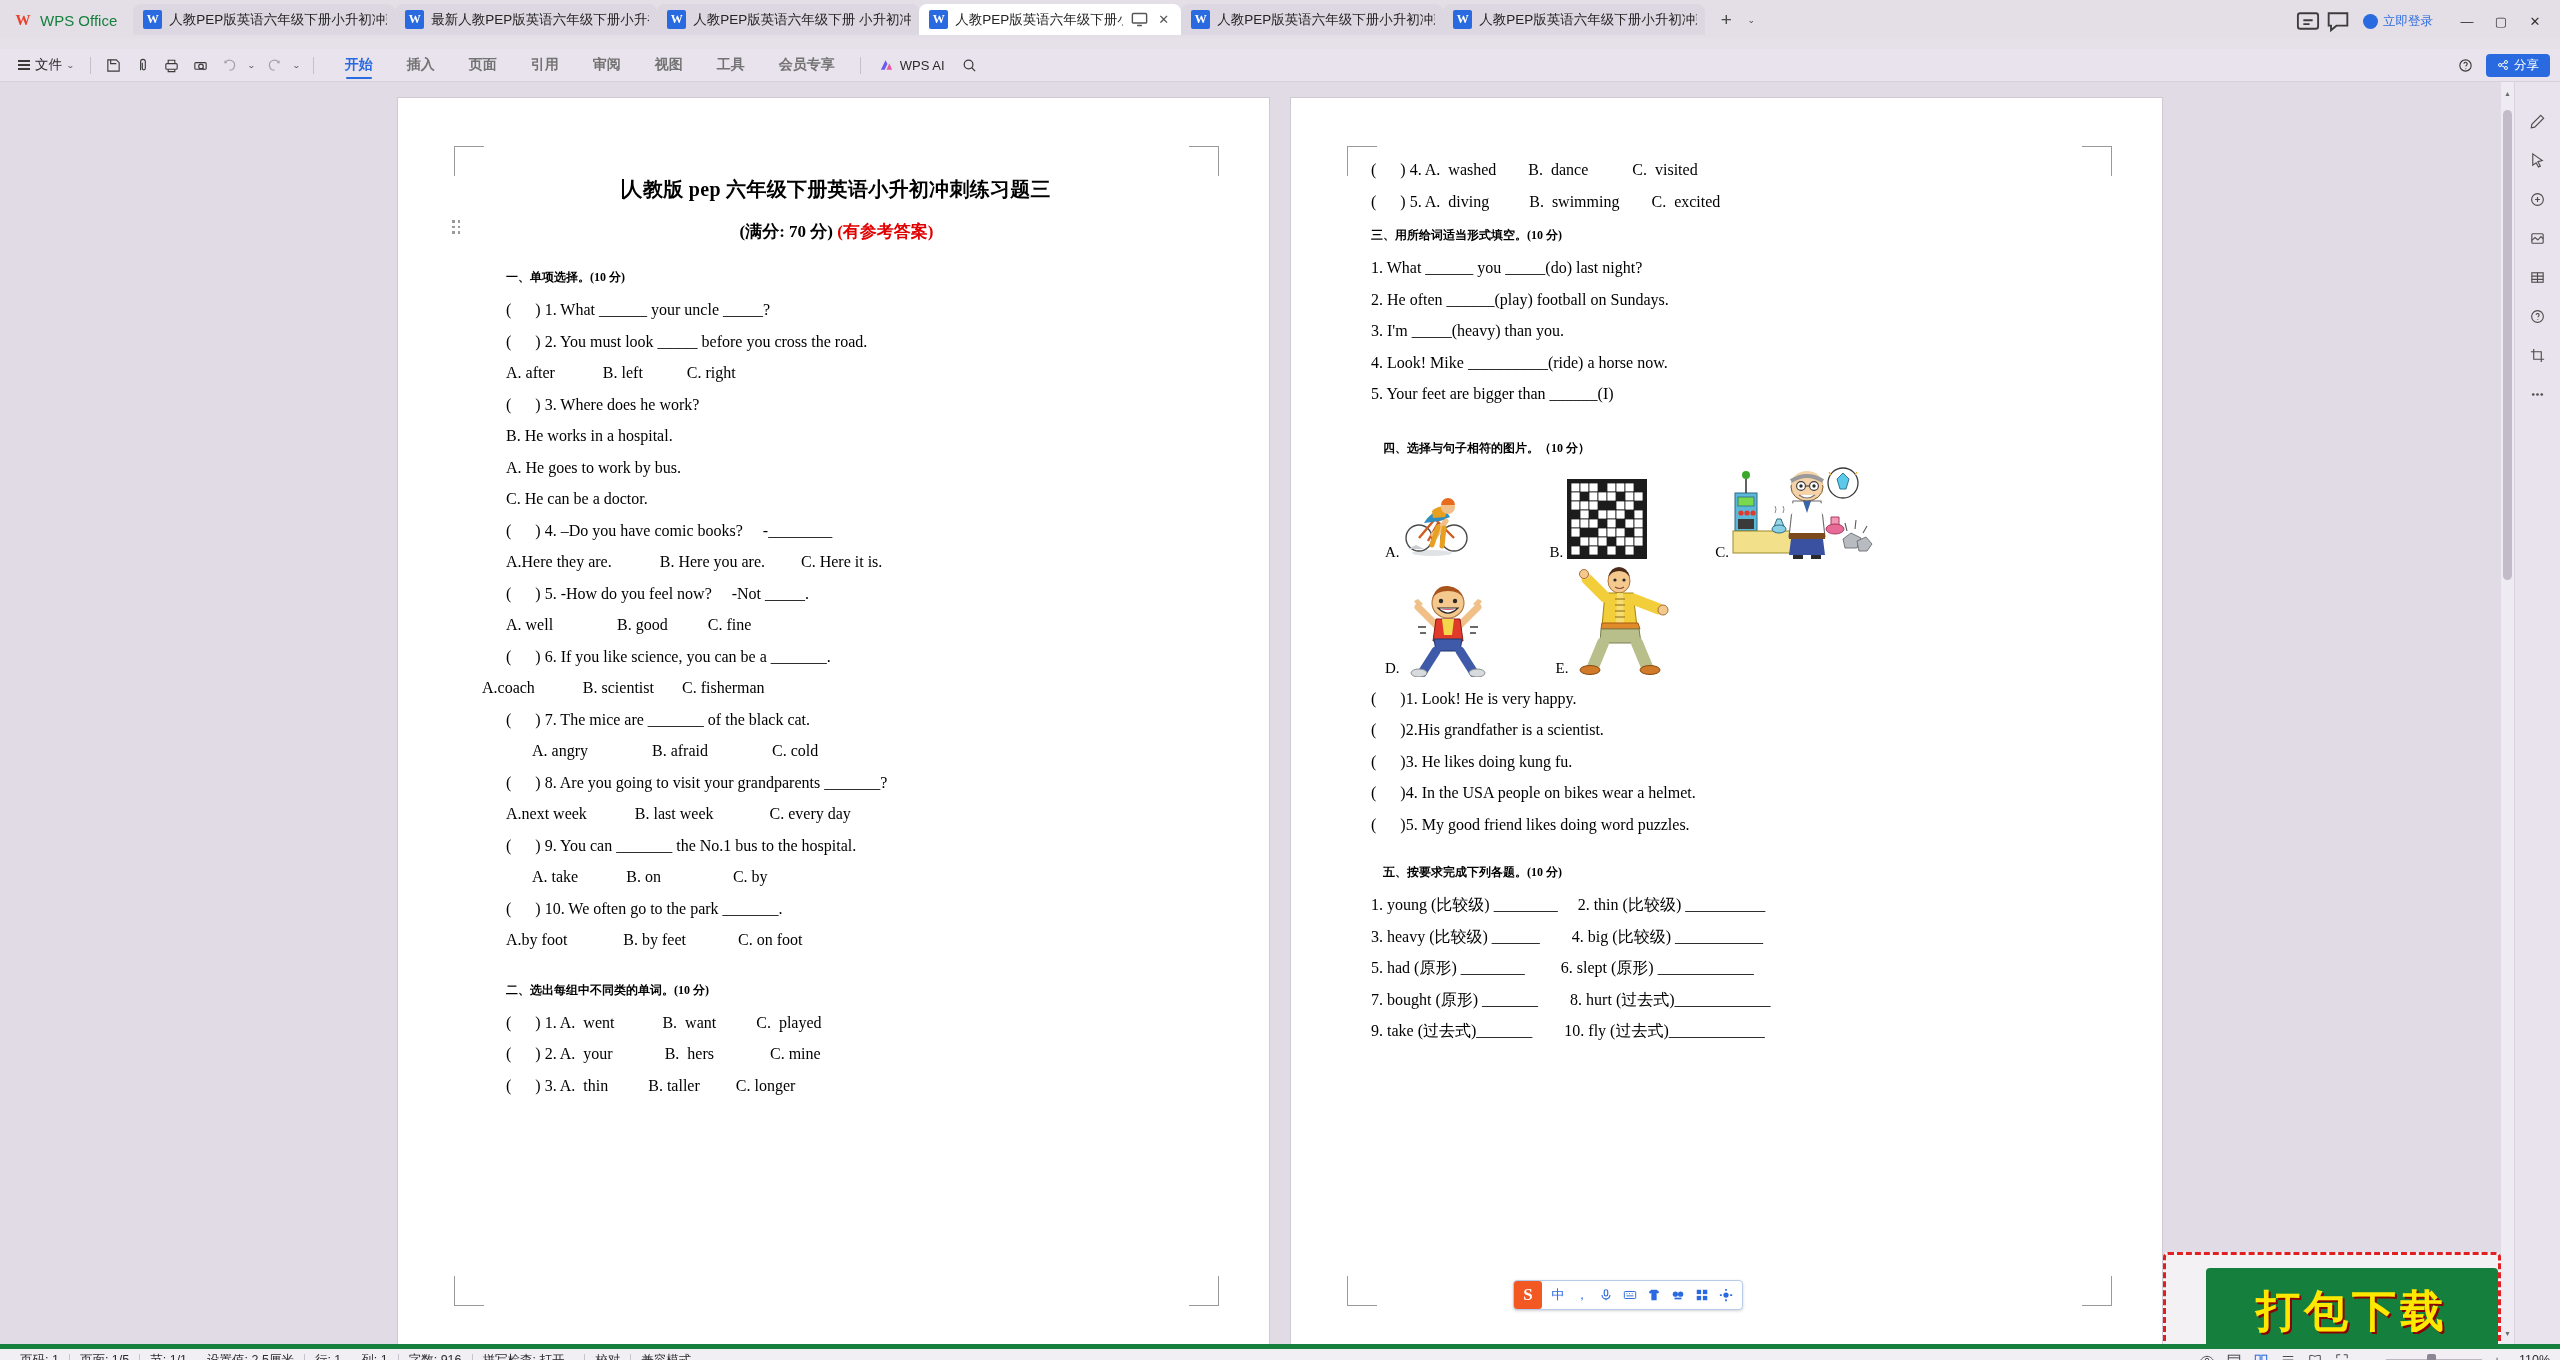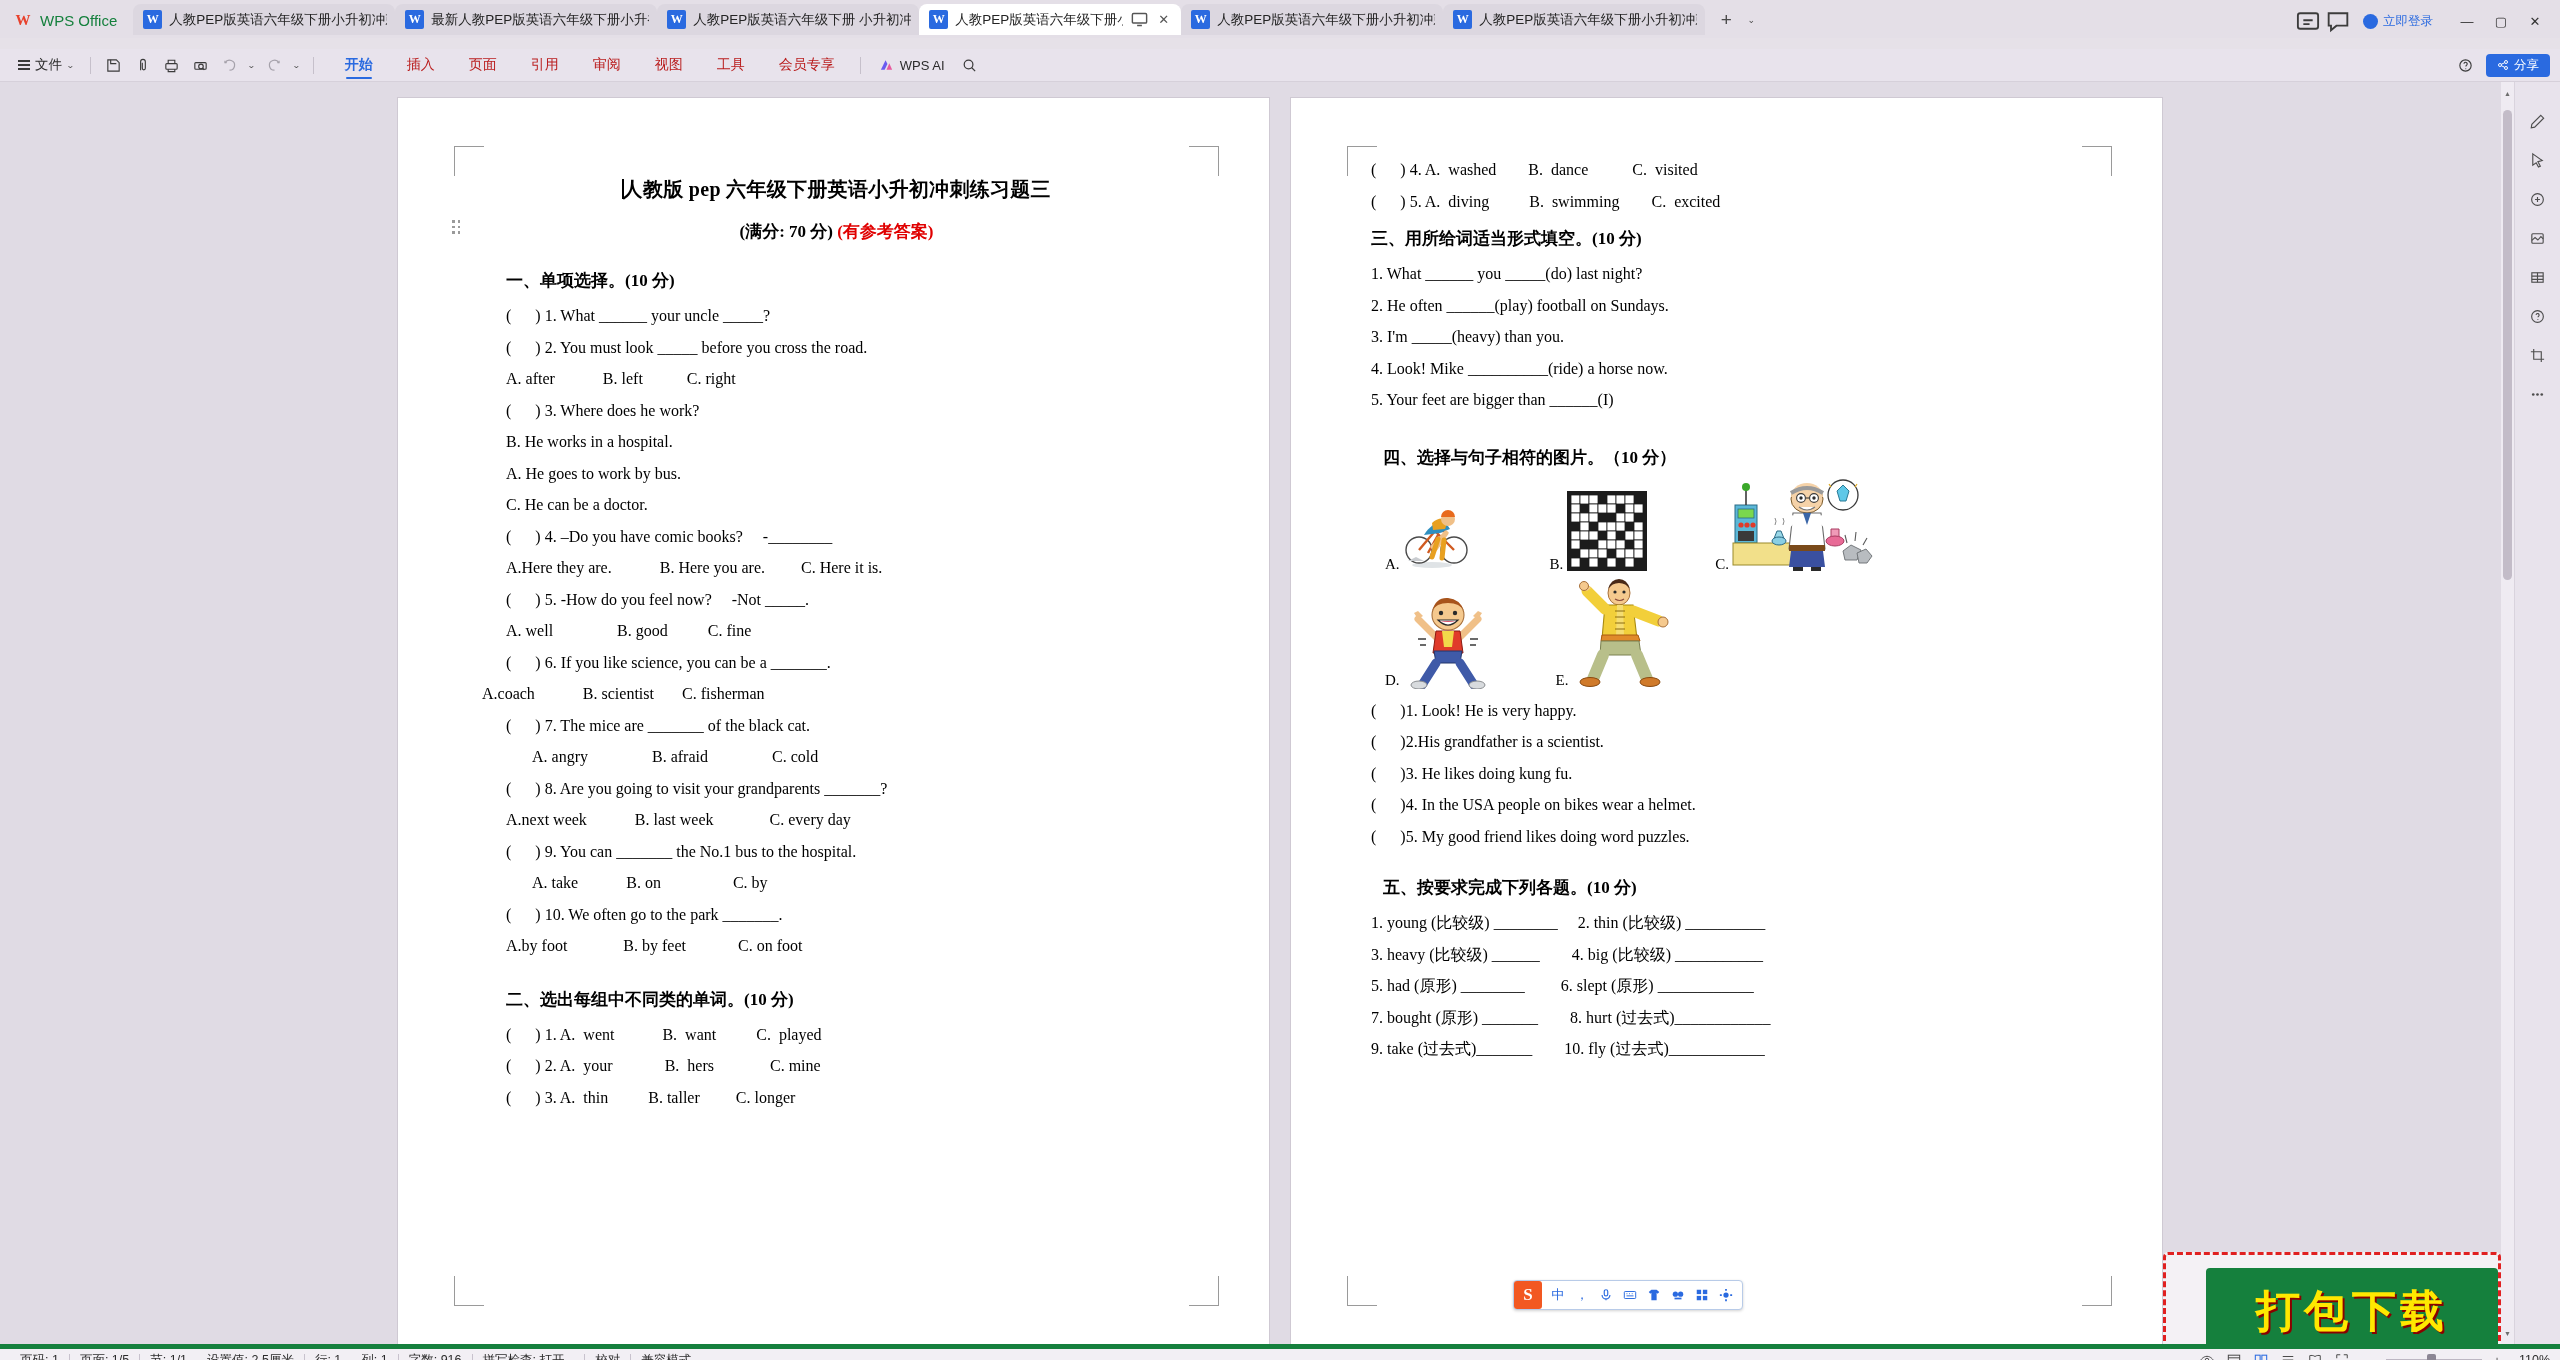--- a/index.html
+++ b/index.html
@@ -86,21 +86,21 @@
   }
   .rb-file{display:flex;align-items:center;gap:5px;padding:0 8px;height:24px;font-size:13.5px;color:#2c2c2c;}
   .hamb{display:inline-flex;flex-direction:column;gap:2.5px;}
   .hamb i{display:block;width:12px;height:1.5px;background:#3a3a3a;}
   .caret{font-size:8px;color:#555;display:inline-block;transform:scaleX(1.3);}
   .rb-sep{width:1px;height:17px;background:#c6c0cb;margin:0 8px;}
   .rb-ico{width:29px;height:25px;display:flex;align-items:center;justify-content:center;color:#3b3b3b;}
   .rb-ico svg{width:17px;height:17px;}
   .rb-tabs{display:flex;align-items:center;gap:0;margin-left:6px;}
   .rb-tab{
-    padding:0 17px;height:31px;display:flex;align-items:center;font-size:14px;color:#b91c1c;position:relative;
+    padding:0 17px;height:31px;display:flex;align-items:center;font-size:14px;color:#737373;position:relative;font-weight:bold;
   }
   .rb-tab.active{color:#2a6ae0;font-weight:bold;}
   .rb-tab.active::after{
     content:"";position:absolute;left:50%;transform:translateX(-50%);bottom:2px;width:26px;height:2px;background:#2a6ae0;border-radius:1px;
   }
   .wps-ai{display:flex;align-items:center;gap:6px;padding:0 10px;font-size:13px;color:#2b2b2b;}
   .ai-glyph{width:15px;height:14px;}
   .rb-right{margin-left:auto;display:flex;align-items:center;gap:6px;}
   .share-btn{
     background:#2a6ae0;color:#fff;border-radius:4px;height:23px;padding:0 11px;
@@ -143,21 +143,21 @@
   }
   h1.doc-title .cursor{
     display:inline-block;width:1.5px;height:20px;background:#000;vertical-align:-3px;margin-right:-1px;
   }
   .subtitle{
     text-align:center;font-size:17px;font-weight:bold;margin-top:17px;
   }
   .subtitle .red{color:#e00000;}
 
   .sec-head{
-    font-size:17px;font-weight:bold;margin:26px 0 8px 24px;
+    font-size:12px;font-weight:bold;margin:26px 0 8px 24px;
   }
   .q{font-size:16px;line-height:31.5px;white-space:pre;}
   .q.ind1{margin-left:24px;}
   .q.ind2{margin-left:50px;}
   .q.ind0{margin-left:0px;}
 
   
   .pic-row{display:flex;align-items:flex-end;margin:10px 0 0 14px;}
   .pic-item{display:flex;align-items:flex-end;font-size:15px;}
   .pic-item .lbl{margin-right:2px;}

